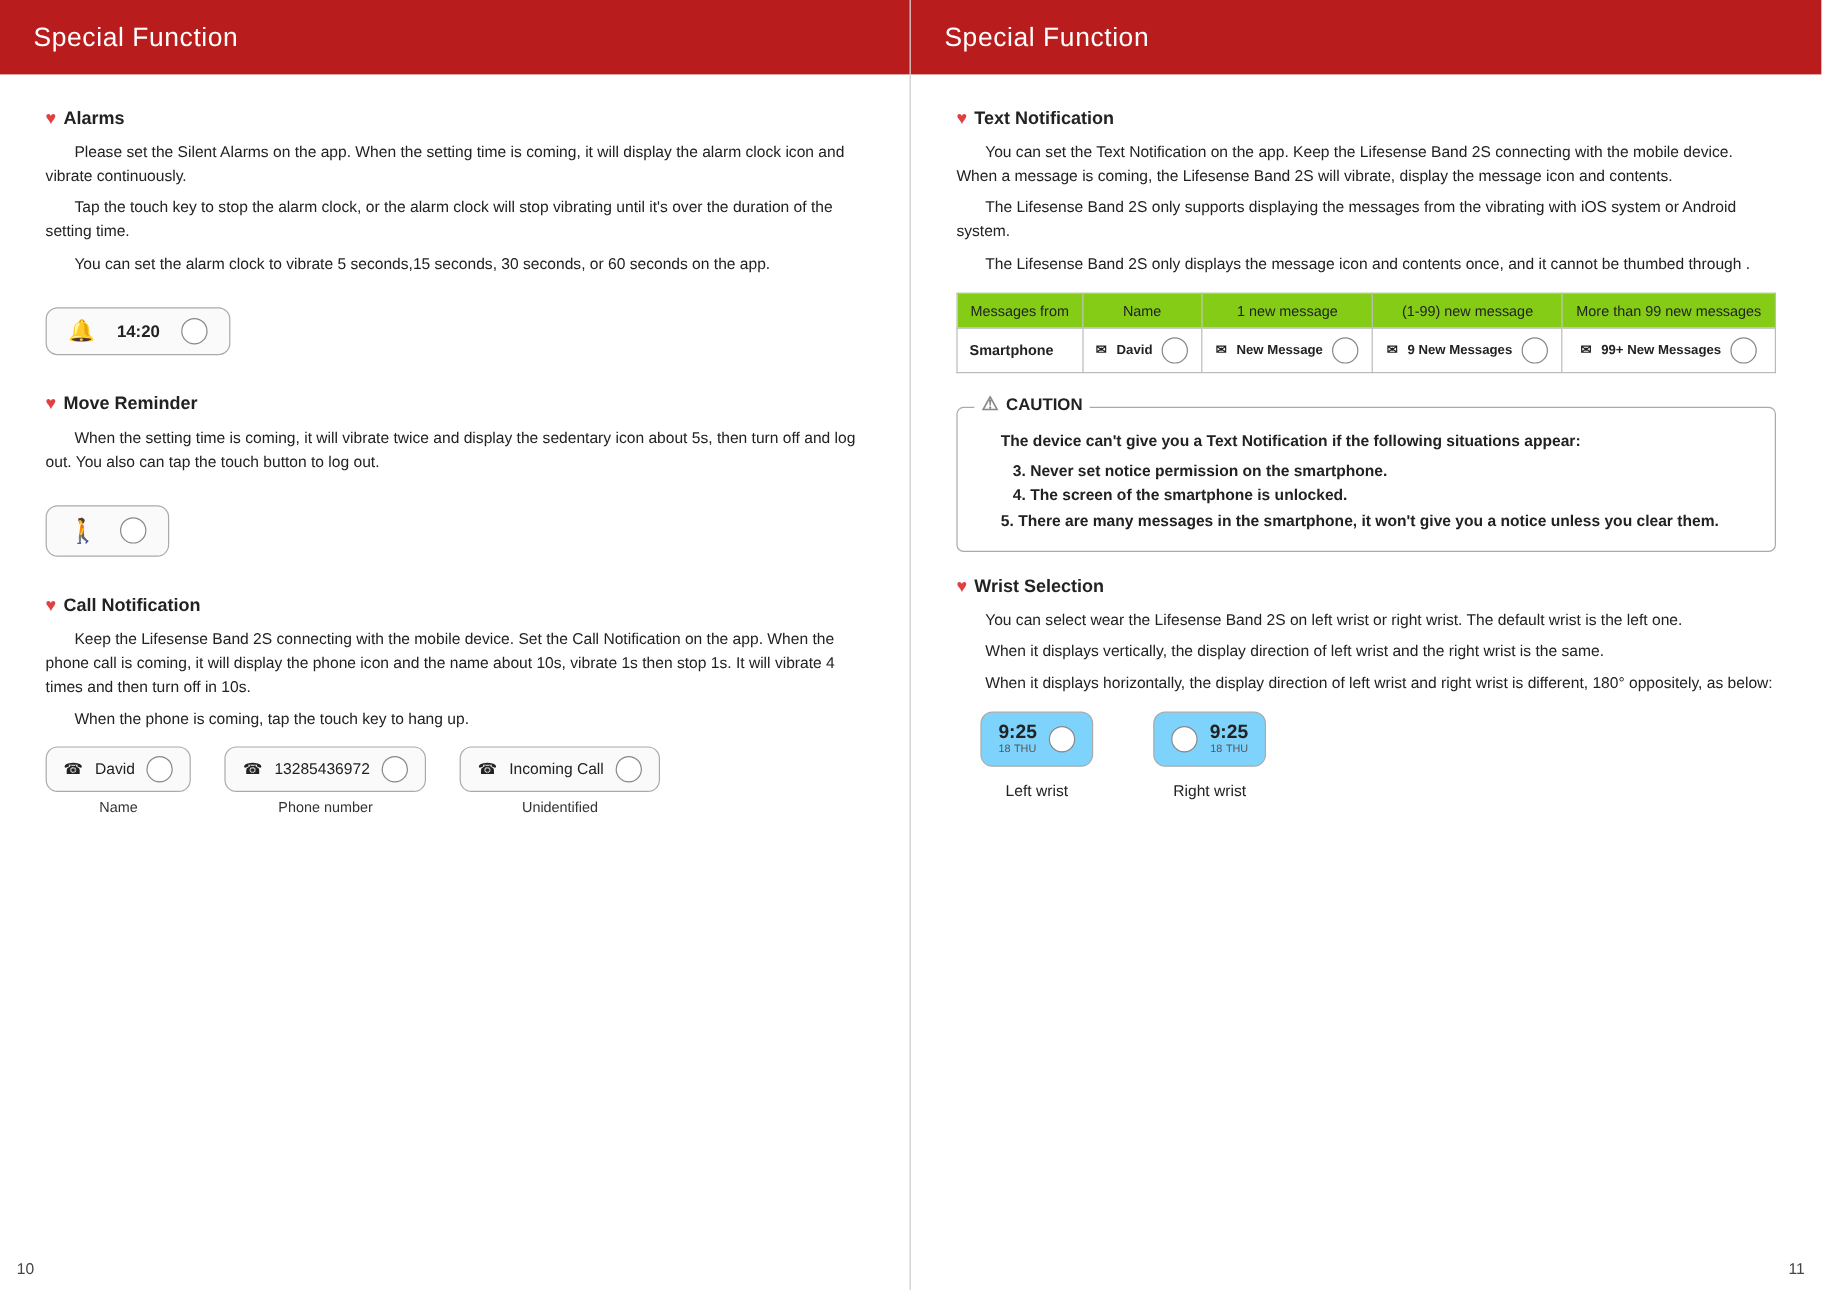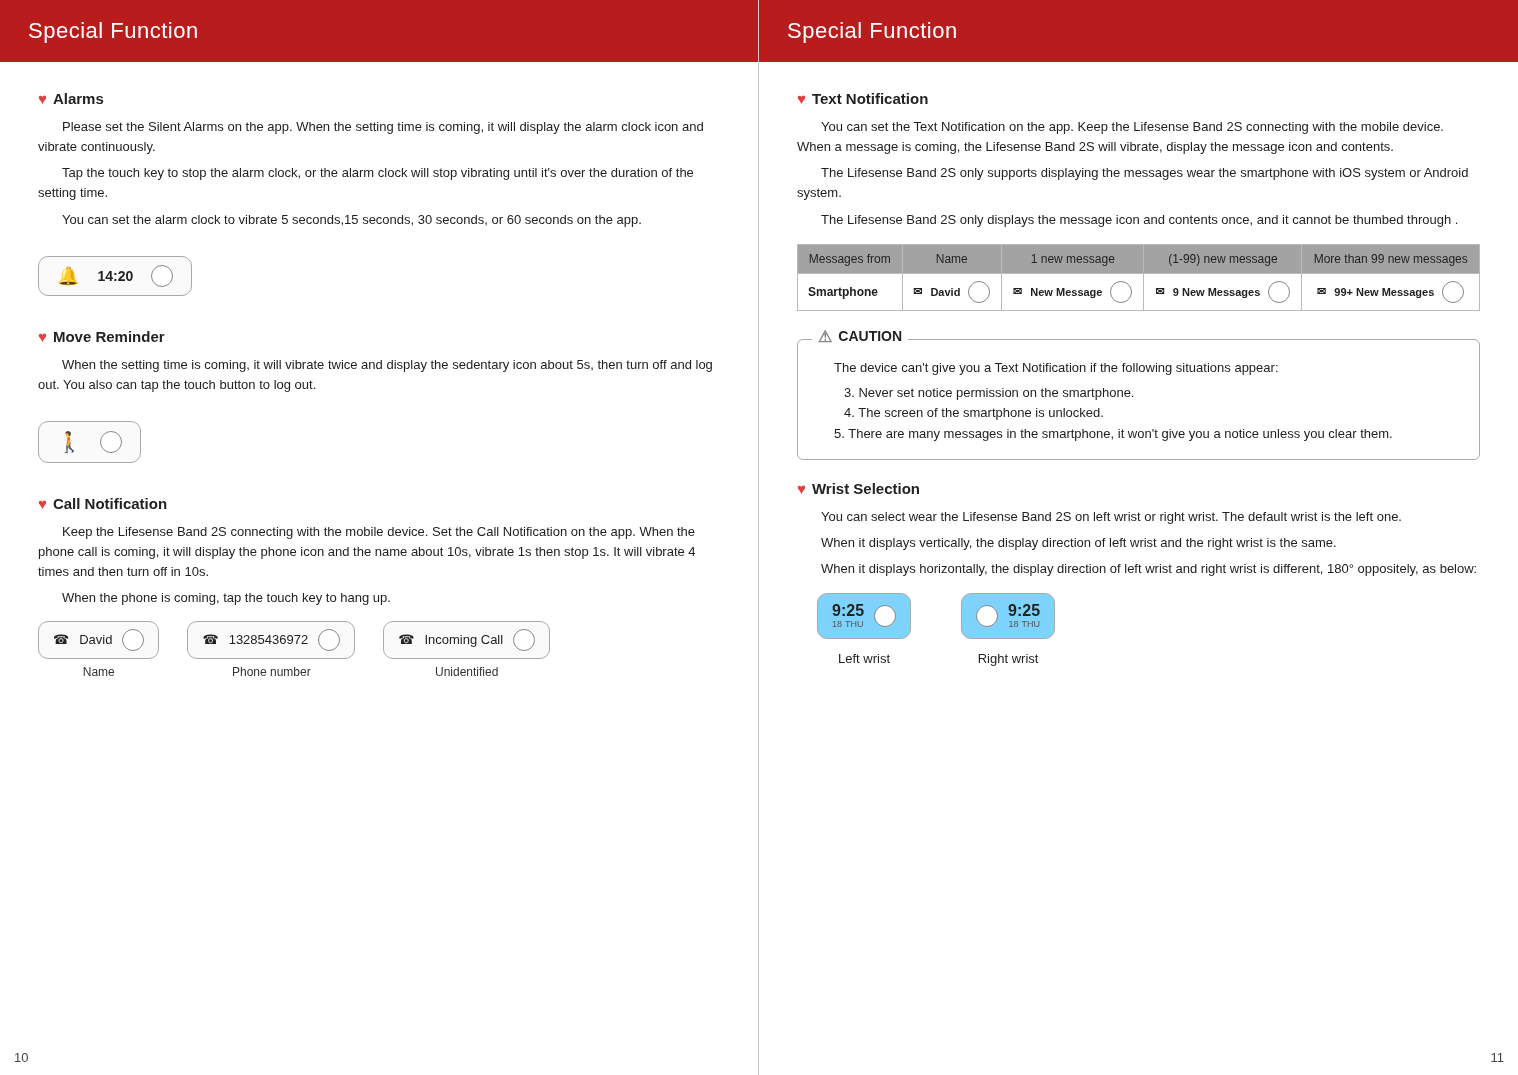--- a/index.html
+++ b/index.html
@@ -112,21 +112,21 @@
       font-size: 12px;
     }
     .notif-table th, .notif-table td {
       border: 1px solid #bbb;
       padding: 7px 10px;
       text-align: center;
       vertical-align: middle;
       font-weight: bold;
     }
     .notif-table th {
-      background: #a3a3a3;
+      background: #84cc16;
       font-weight: normal;
     }
     .notif-table .row-label {
       text-align: left;
       font-size: 12px;
     }
     .msg-cell {
       display: flex;
       align-items: center;
       justify-content: center;
@@ -158,20 +158,21 @@
     .caution-triangle {
       color: #888;
       font-size: 16px;
     }
     .caution-box p, .caution-box .caution-item {
       line-height: 1.6;
       font-size: 13px;
     }
     .caution-content {
       margin-top: 4px;
+      font-weight: bold;
     }
     
     .wrist-row {
       display: flex;
       gap: 50px;
       margin: 14px 0 4px 20px;
       align-items: flex-end;
     }
     .wrist-cell {
       display: flex;
@@ -305,21 +306,21 @@
       <span>Special Function</span>
     </div>
     <div class="content">
 
       <div class="section">
         <div class="section-title">
           <span class="heart-icon">♥</span>
           <span>Text Notification</span>
         </div>
         <p>You can set the Text Notification on the app. Keep the Lifesense Band 2S connecting with the mobile device. When a message is coming, the Lifesense Band 2S will vibrate, display the message icon and contents.</p>
-        <p>The Lifesense Band 2S only supports displaying the messages wear the smartphone with iOS system or Android system.</p>
+        <p>The Lifesense Band 2S only supports displaying the messages from the vibrating with iOS system or Android system.</p>
         <p>The Lifesense Band 2S only displays the message icon and contents once, and it cannot be thumbed through .</p>
 
         <table class="notif-table">
           <thead>
             <tr>
               <th>Messages from</th>
               <th>Name</th>
               <th>1 new message</th>
               <th>(1-99) new message</th>
               <th>More than 99 new messages</th>

